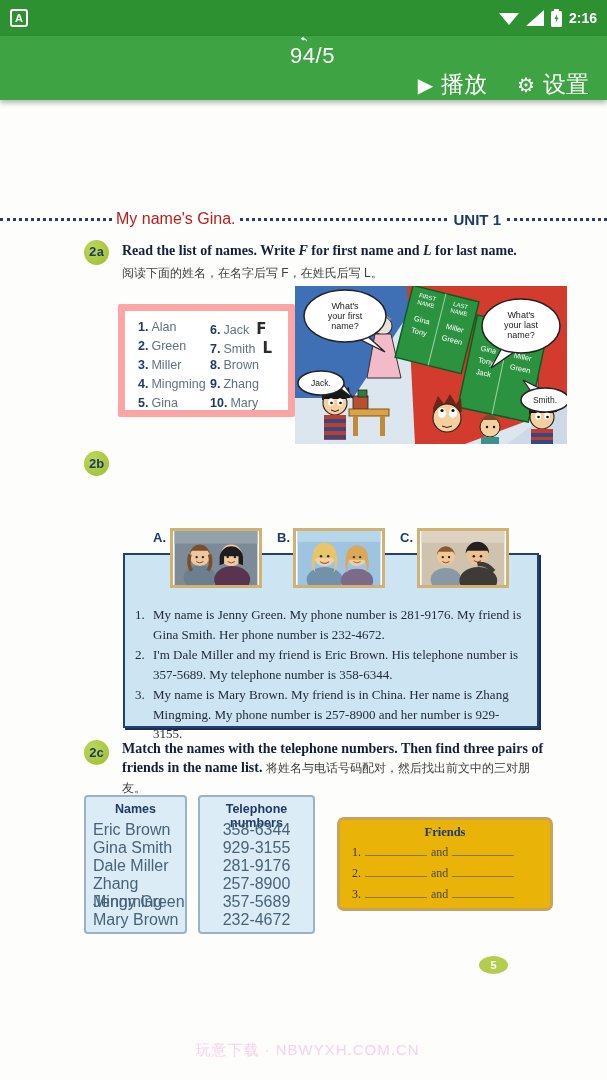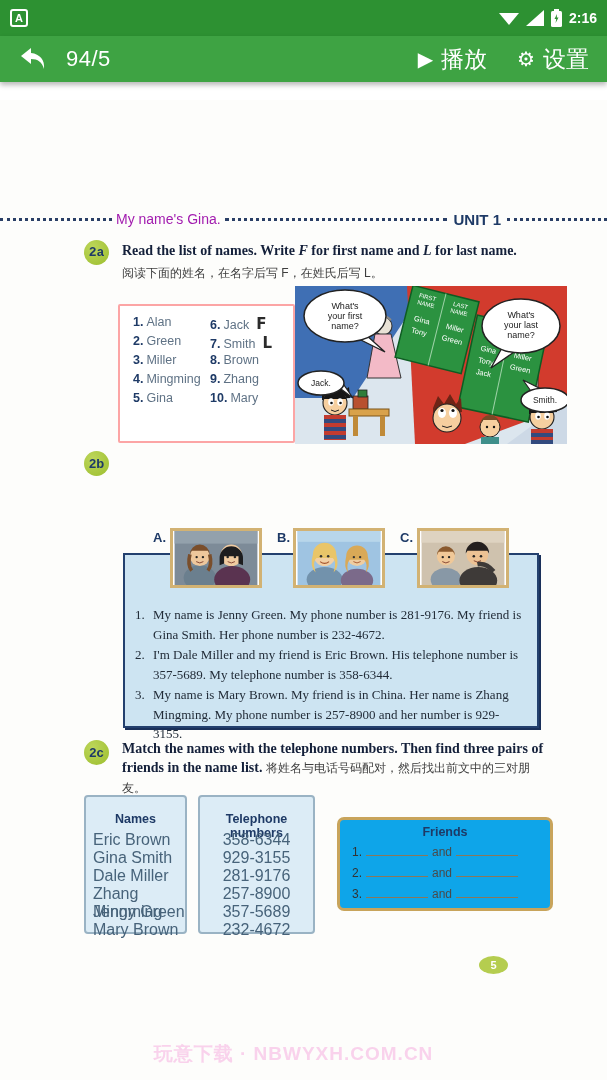--- a/index.html
+++ b/index.html
@@ -9,55 +9,55 @@
   
   .status-bar { position:absolute; left:0; top:0; width:607px; height:36px; background:#2d9132;
     display:flex; align-items:center; padding:0 10px; color:#fff; }
   .app-chip { width:18px; height:18px; border:2px solid #fff; border-radius:3px;
     font-family:"Liberation Sans",sans-serif; font-size:11px; font-weight:bold;
     display:flex; align-items:center; justify-content:center; }
   .sb-right { margin-left:auto; display:flex; align-items:center; gap:7px; }
   .sb-time { font-family:"Liberation Sans",sans-serif; font-size:14px; font-weight:bold; }
 
   
-  .toolbar { position:absolute; left:0; top:36px; width:607px; height:46px; background:#3ea343;
+  .toolbar { position:absolute; left:0; top:36px; width:607px; height:64px; background:#3ea343;
     display:flex; align-items:center; padding:0 18px; color:#fff;
-    font-family:"Liberation Sans",sans-serif; box-shadow:0 3px 5px rgba(0,0,0,.28); z-index:5; }
+    font-family:"Liberation Sans",sans-serif; box-shadow:0 3px 5px rgba(0,0,0,.28); z-index:5;flex-direction:column; }
   .tb-page { font-size:22px; margin-left:18px; letter-spacing:.5px; }
   .tb-actions { margin-left:auto; display:flex; align-items:center; gap:30px; }
   .tb-btn { display:flex; align-items:center; gap:8px; font-size:23px; cursor:pointer; }
   .tb-glyph { font-size:20px; }
 
   
   .page { position:absolute; left:0; top:100px; width:607px; height:980px; background:#fdfdfb; }
 
   .header-row { position:absolute; left:0; top:110px; width:607px; height:18px;
     display:flex; align-items:center; font-family:"Liberation Sans",sans-serif; }
   .dotline { border-bottom:3px dotted #2a3f66; height:1px; }
   .dl-a { width:112px; } .dl-b { flex:1; } .dl-c { width:100px; }
-  .lesson-title { font-size:14px; color:#a21caf; padding:0 4px; white-space:nowrap; }
+  .lesson-title { font-size:16px; color:#b91c1c; padding:0 4px; white-space:nowrap; }
   .unit-label { font-size:15px; font-weight:bold; color:#1e3a66; padding:0 6px; white-space:nowrap; }
 
   .badge { position:absolute; width:25px; height:25px; border-radius:50%;
     background:radial-gradient(circle at 35% 30%, #bdd65a, #9cbe2e);
     color:#1e3a66; font-family:"Liberation Sans",sans-serif; font-weight:bold; font-size:13px;
     display:flex; align-items:center; justify-content:center; }
 
   .instr { position:absolute; font-size:14px; font-weight:bold; color:#14203a; line-height:19px; }
   .instr .it { font-style:italic; }
   .zh { position:absolute; font-size:12px; color:#3d3d3d; font-weight:normal;
     font-family:"Liberation Sans",sans-serif; }
   .zh-inline { font-size:12px; font-weight:normal; color:#3d3d3d;
     font-family:"Liberation Sans",sans-serif; }
   .circle-word { border:1.5px solid #2b2b2b; border-radius:50%; padding:0 5px 1px; }
   .ul-word { text-decoration:underline; }
 
   
-  .name-box { position:absolute; left:118px; top:204px; width:177px; height:139px;
-    border:2px solid #fca5a5; border-radius:2px; background:#fff;
+  .name-box { position:absolute; left:118px; top:204px; width:177px; height:113px;
+    border:7px solid #fca5a5; border-radius:2px; background:#fff;
     font-family:"Liberation Sans",sans-serif; font-size:12.5px;
     display:flex; padding:9px 6px 0 13px; }
   .name-col { width:50%; }
   .nrow { height:19px; white-space:nowrap; }
   .nrow .num { font-weight:bold; color:#1e3a66; }
   .nrow .nm { color:#5f7285; margin-left:3px; }
   .nrow .ans { font-weight:bold; color:#2b2b2b; font-size:15px; margin-left:7px;
     font-family:"DejaVu Sans", sans-serif; }
 
   .cartoon { position:absolute; left:295px; top:186px; width:272px; height:158px; }
@@ -73,43 +73,43 @@
   .blue-box { position:absolute; left:123px; top:453px; width:416px; height:175px;
     background:#cde4f2; border:2.5px solid #23406e; box-shadow:2px 2px 0 #1a305a;
     padding:50px 12px 0 10px; }
   .msg { position:relative; padding-left:18px; font-size:13px; line-height:19.5px;
     color:#222c38; margin-bottom:1px; }
   .msg .mnum { position:absolute; left:0; top:0; }
 
   
   .list-box { position:absolute; top:695px; height:139px; background:#dcecf6;
     border:2px solid #9ab3c4; border-radius:4px; font-family:"Liberation Sans",sans-serif;
-    padding-top:15px; }
+    padding-top:5px; }
   .names-box { left:84px; width:103px; }
   .tel-box { left:198px; width:117px; }
   .list-head { text-align:center; font-size:12.5px; font-weight:bold; color:#1e3a66; height:19px; }
   .list-item { height:18px; font-size:16px; color:#47637a; }
   .names-box .list-item { padding-left:7px; }
   .tel-box .list-item { text-align:center; }
 
   .friends-box { position:absolute; left:337px; top:717px; width:216px; height:94px;
-    background:#0ea5e9; border:3px solid #c8a45b; border-radius:7px;
-    font-family:Liberation Sans, sans-serif; padding-top:5px; }
+    background:#eab308; border:3px solid #c8a45b; border-radius:7px;
+    font-family:Liberation Serif, serif; padding-top:5px; }
   .friends-title { text-align:center; font-size:12.5px; font-weight:bold; color:#1e3a66; height:20px; }
   .friend-row { height:21px; padding-left:12px; font-size:12px; color:#333; }
   .blank { display:inline-block; width:62px; border-bottom:1.2px solid #8a785a; height:11px;
     margin:0 4px; }
   .and { color:#4a4a4a; }
 
   .page-oval { position:absolute; left:479px; top:856px; width:29px; height:18px;
     background:#b5cd4f; border-radius:50%; color:#fff; font-family:"Liberation Sans",sans-serif;
     font-size:11px; font-weight:bold; display:flex; align-items:center; justify-content:center; }
 
-  .watermark { position:absolute; left:140px; top:941px; width:307px; text-align:center;
-    font-family:"Liberation Sans",sans-serif; font-size:19px; color:#f9d2ec; letter-spacing:1px;font-weight:bold; }
+  .watermark { position:absolute; left:154px; top:941px; width:307px; text-align:center;
+    font-family:"Liberation Sans",sans-serif; font-size:15px; color:#f9d2ec; letter-spacing:1px; }
 </style>
 </head>
 <body>
 
 <div class="status-bar">
   <div class="app-chip">A</div>
   <div class="sb-right">
     <svg width="20" height="16" viewBox="0 0 20 16">
       <path d="M0 3 L20 3 L10 15 Z" fill="#fff"></path>
     </svg>

